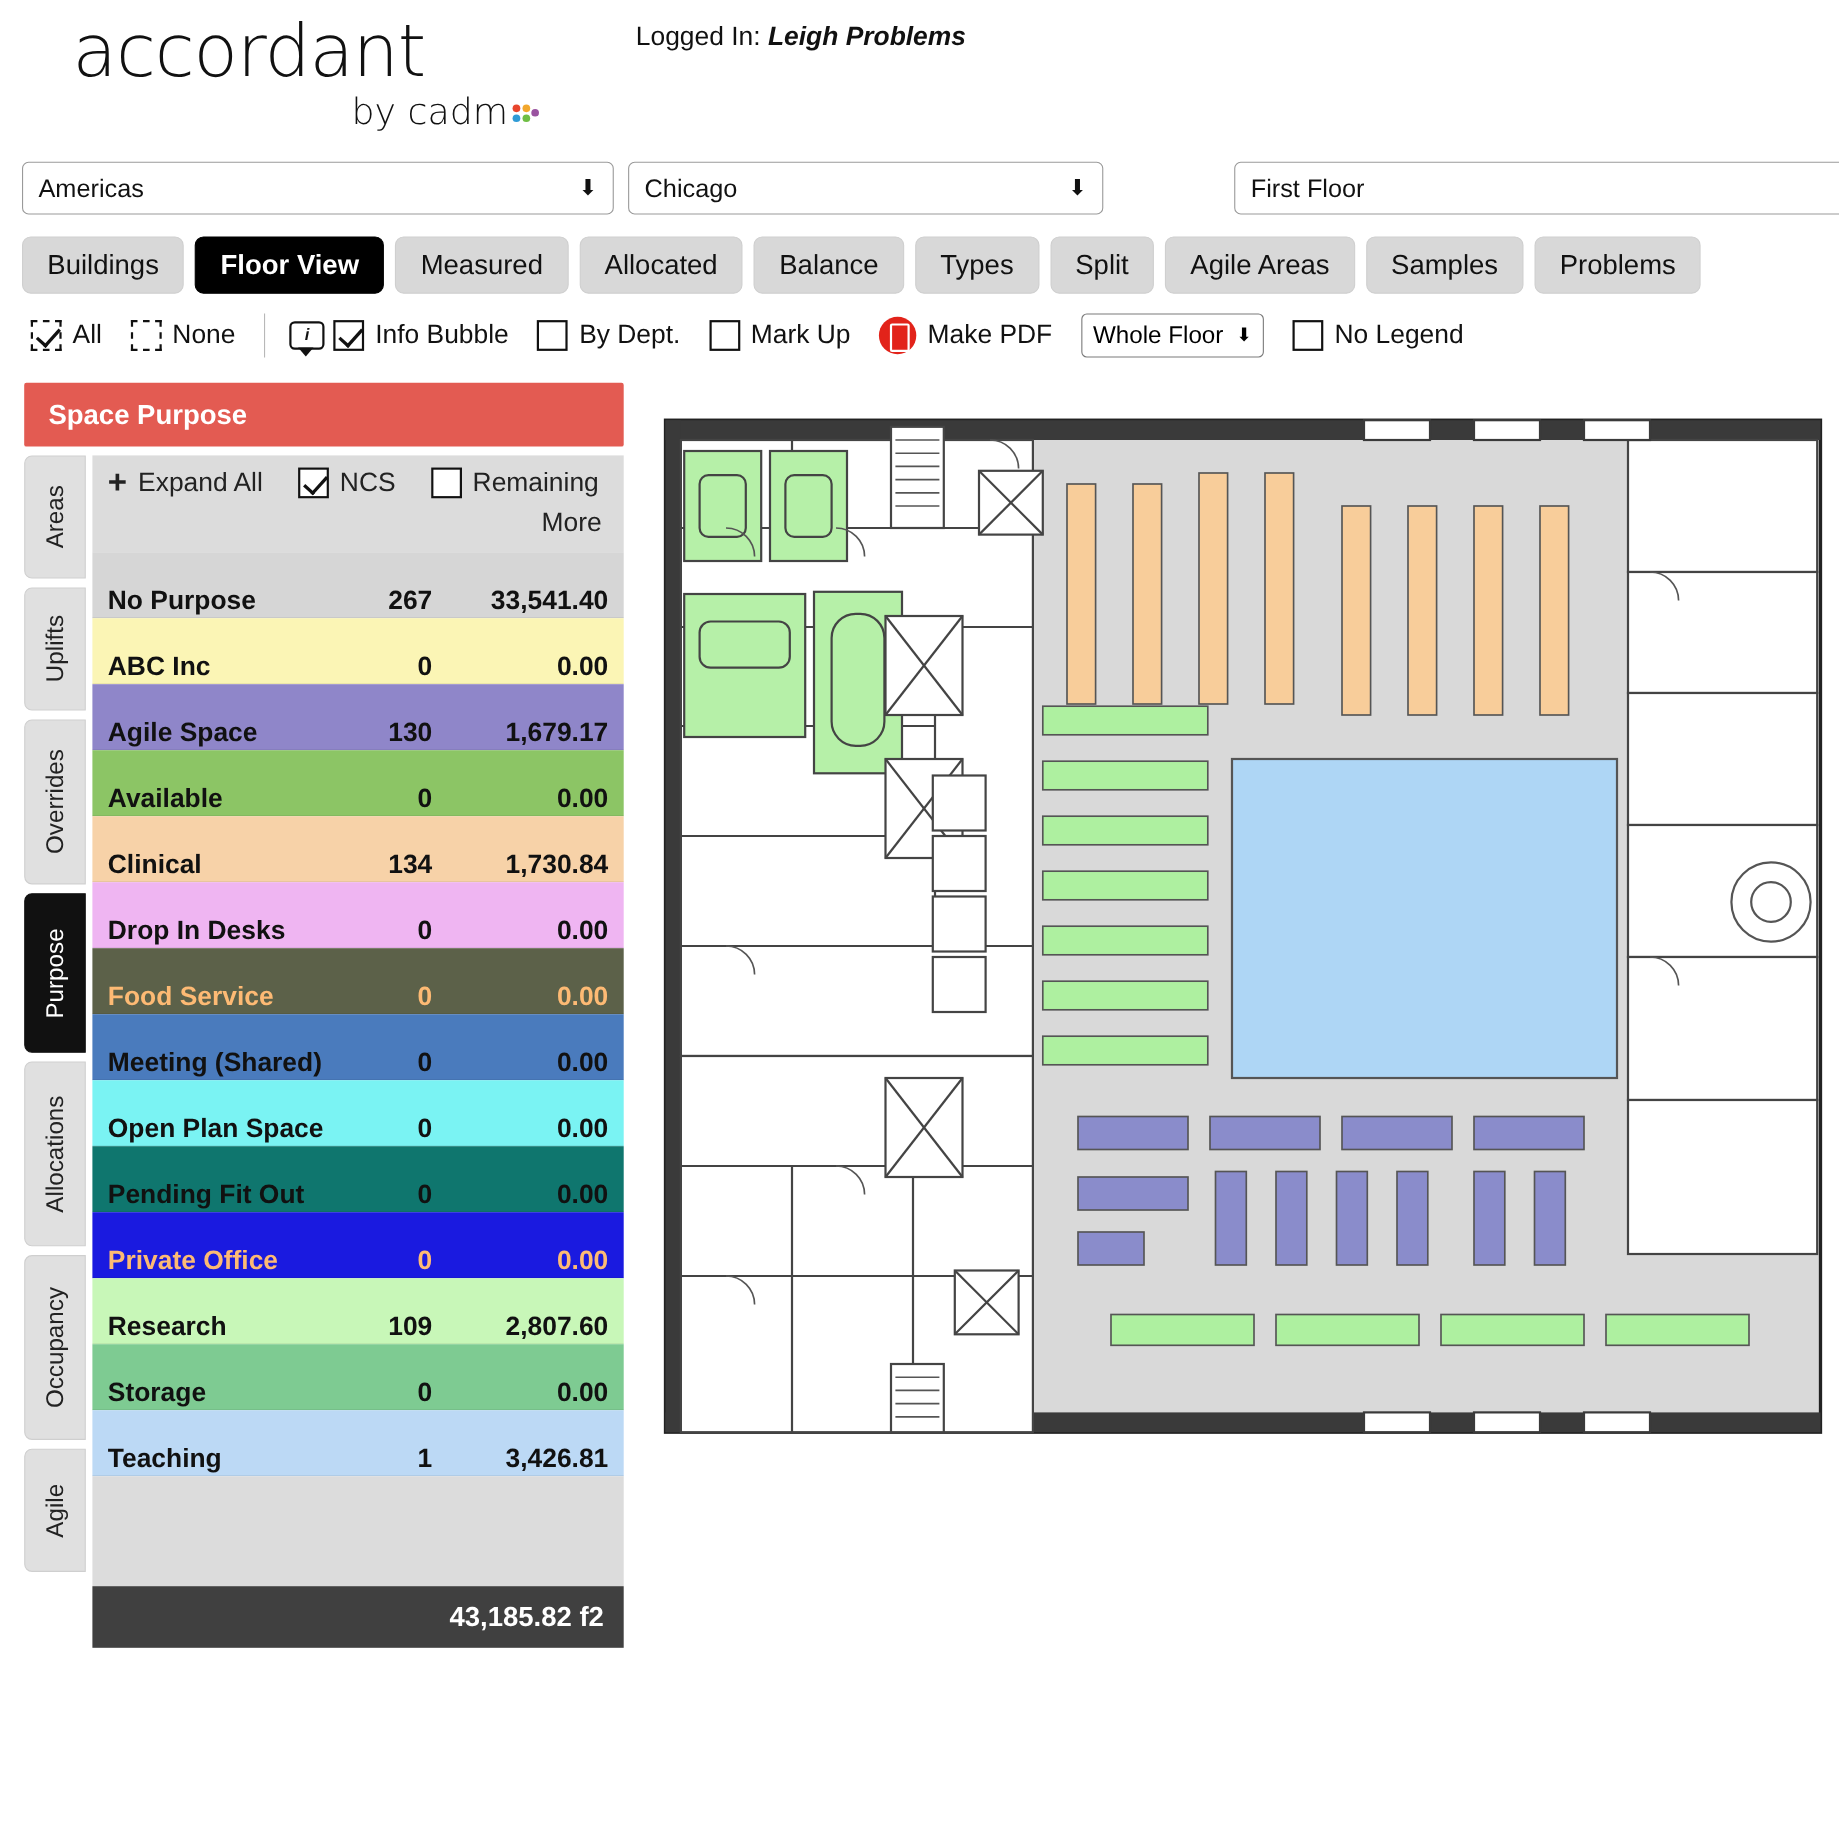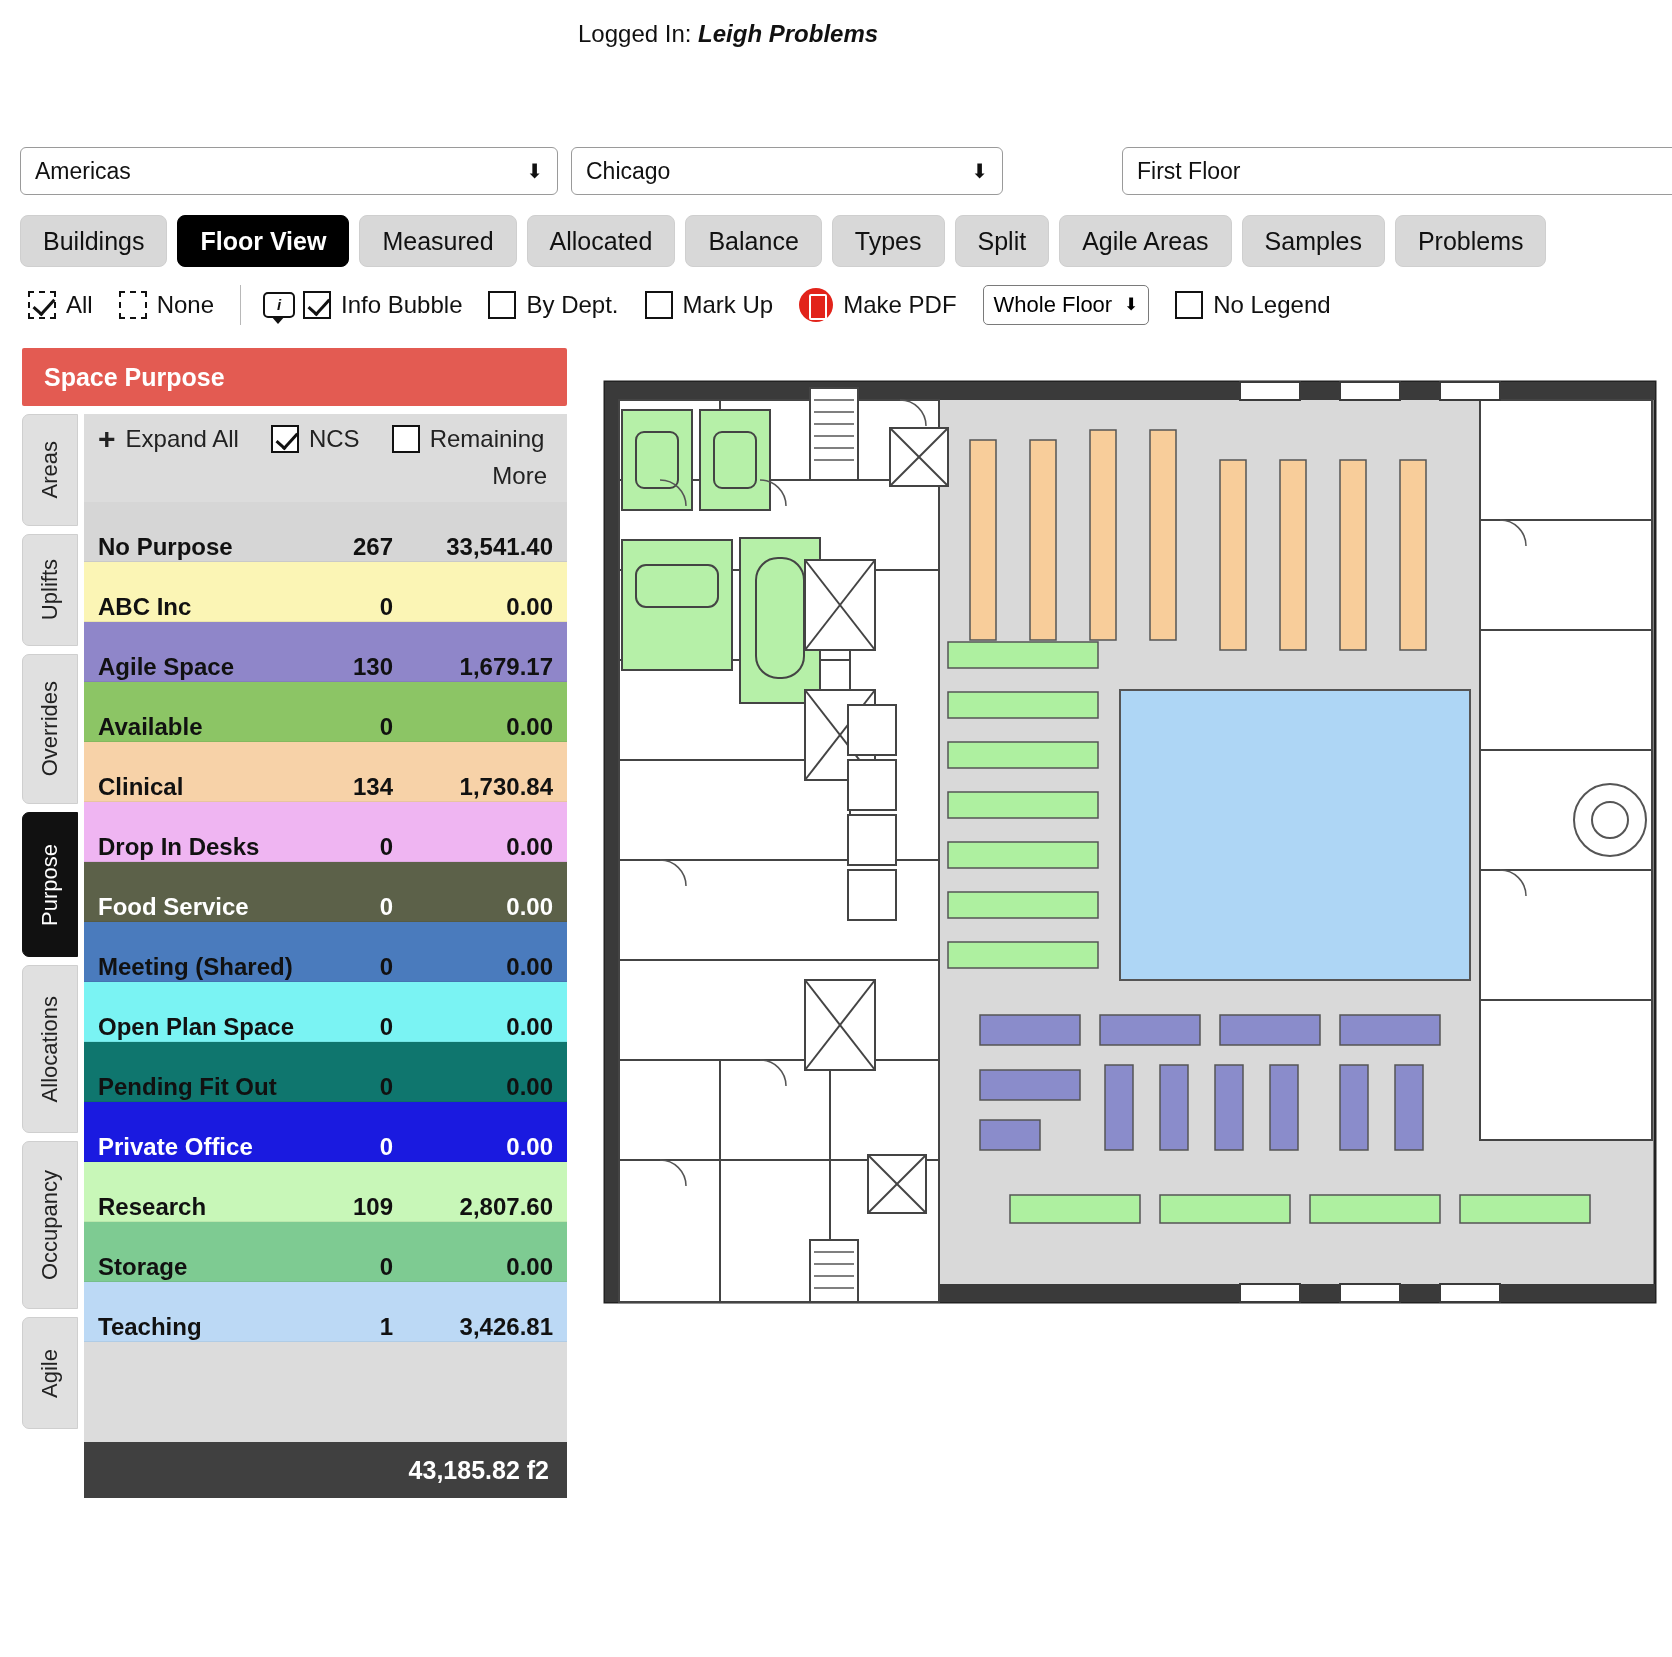--- a/index.html
+++ b/index.html
@@ -126,38 +126,51 @@
   .more { text-align: right; font-size: 24px; color: #222; padding: 8px 6px 6px 0; }
 
   .row {
     height: 60px; display: flex; align-items: flex-end;
     font-size: 24px; font-weight: bold; color: #111; padding: 0 14px;
     border-bottom: 1px solid rgba(0,0,0,0.06);
   }
   .row .nm { flex: 1; white-space: nowrap; overflow: hidden; }
   .row .ct { width: 95px; text-align: right; }
   .row .ar { width: 160px; text-align: right; }
-  .row.light { color: #ffffff; }
+  .row.light { color: #fdba74; }
 
   .list-pad { height: 100px; background: #dcdcdc; }
   .total {
     height: 56px; background: #404040; color: #fff; font-weight: bold;
     font-size: 25px; display: flex; align-items: center; justify-content: flex-end;
     padding-right: 18px;
   }
 
   
   .plan { position: absolute; left: 600px; top: 360px; width: 1060px; height: 1030px; }
   svg { display: block; }
 </style>
 </head>
 <body>
 
 <div id="app">
 
+  <div class="logo-wrap">
+    <div class="logo-word">accordant</div>
+    <div class="logo-sub">
+      <span>by cadm</span>
+      <span class="logo-dots">
+        <i class="d1"></i>
+          <i class="d2"></i>
+          <i class="d3"></i>
+          <i class="d4"></i>
+          <i class="d5"></i>
+      </span>
+    </div>
+  </div>
 
   <div class="loggedin">
     <span>Logged In:</span>
     <b>Leigh Problems</b>
   </div>
 
   <div class="selects">
     <div class="sel" id="sel-region">
       <span>Americas</span>
       <span class="arrow">⬇</span>

